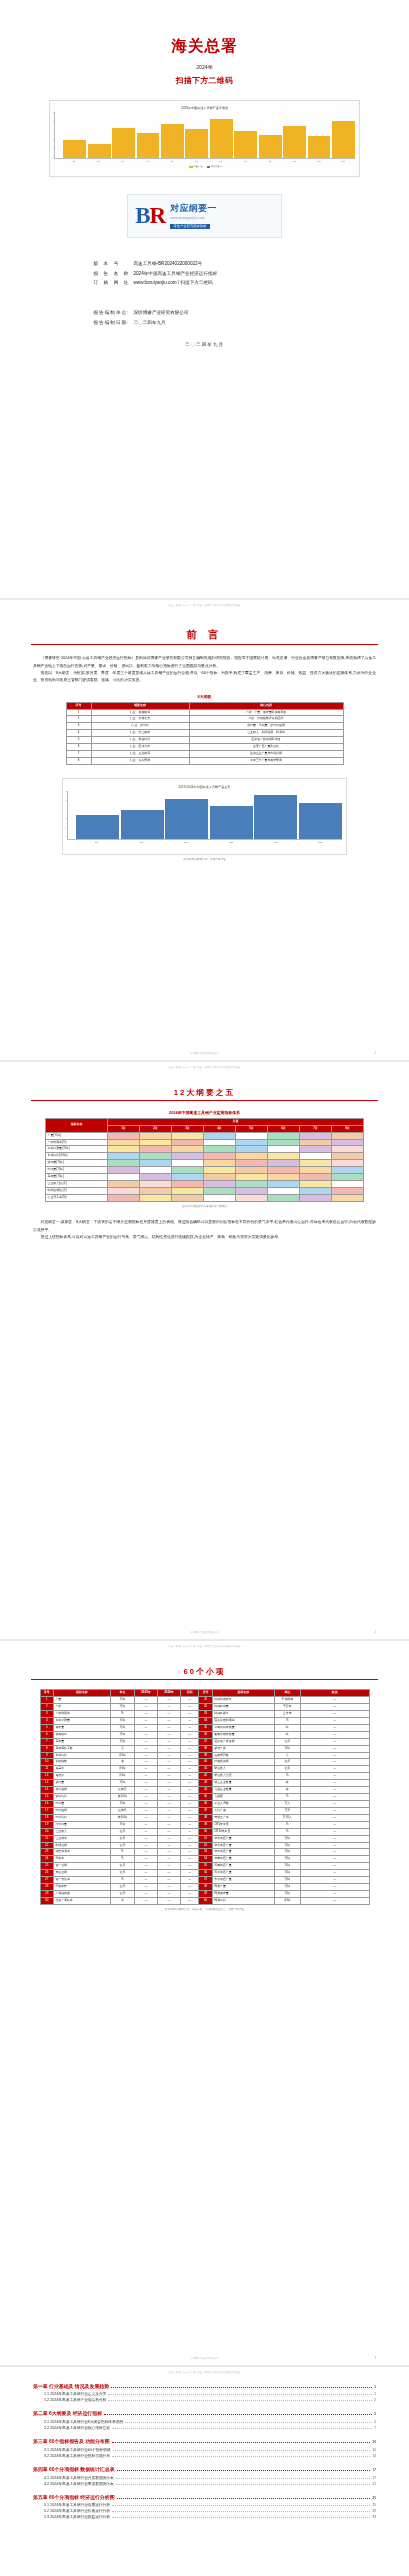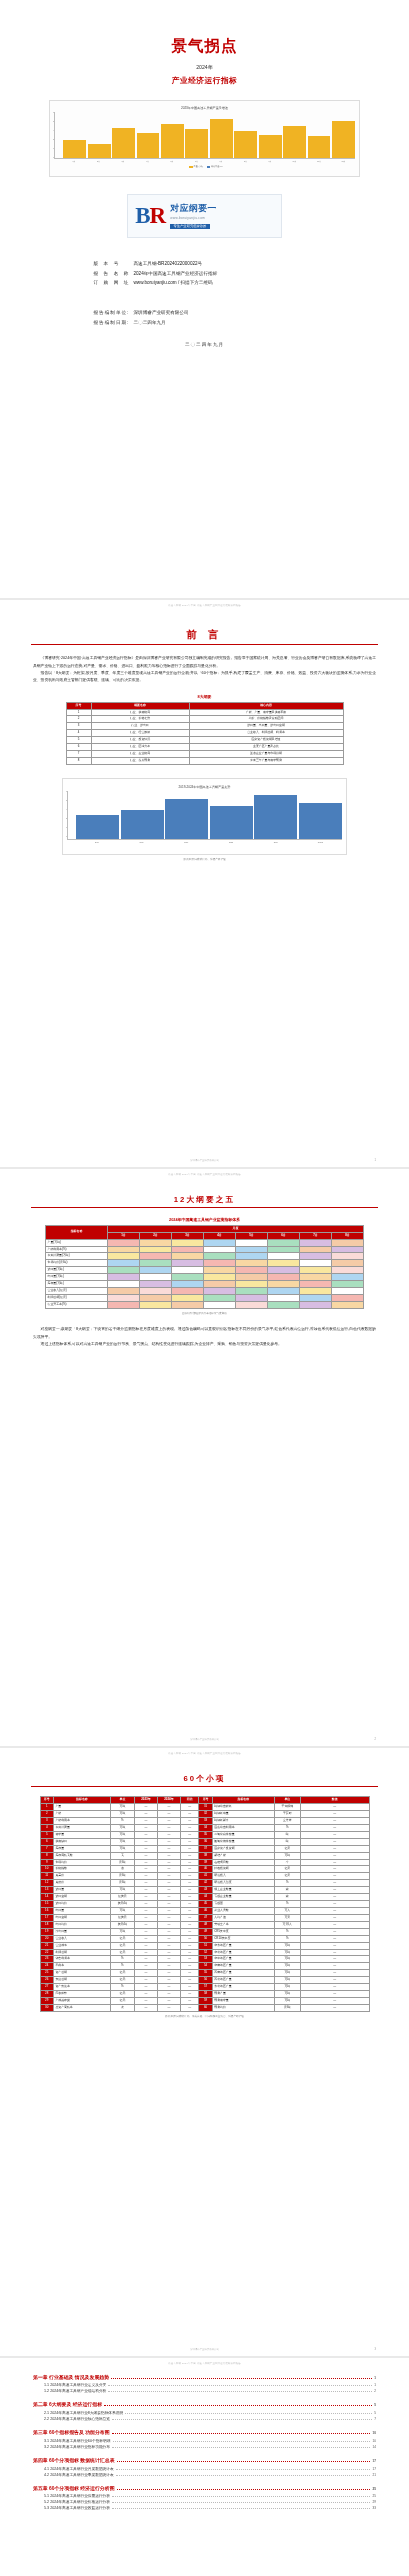--- a/index.html
+++ b/index.html
@@ -176,23 +176,23 @@
     margin: 1px 33px 1px 44px; font-size: 3.7px; color: #333;
     display: flex; align-items: baseline;
   }
   .toc-l2 .dots { flex: 1; border-bottom: 0.5px dotted #bbb; margin: 0 2.1px 1px 2.1px; }
   .pnum { font-size: 3.1px; color: #555; }
 </style>
 </head>
 <body>
 
 <div class="page p1">
-  <div class="p1-title">景气拐点</div>
+  <div class="p1-title">海关总署</div>
   <div class="p1-year">2024年</div>
-  <div class="p1-sub">产业经济运行指标</div>
+  <div class="p1-sub">扫描下方二维码</div>
 
   <div class="p1-chartbox">
     <div class="p1-chart-title">2023年中国高速工具钢产量及增速</div>
     <div class="ylabels">
       <span>70</span>
         <span>56</span>
         <span>42</span>
         <span>28</span>
         <span>14</span>
         <span>0</span>
@@ -263,21 +263,21 @@
       <div class="v">深圳博睿产业研究有限公司</div>
     </div>
     <div class="row">
       <div class="k">报告编制日期:</div>
       <div class="v">二〇二四年九月</div>
     </div>
   </div>
   <div class="p1-date">二〇二四年九月</div>
 </div>
 
-<div class="page" style="height:567px">
+<div class="page" style="height:460px">
   <div class="page-head">高速工具钢·2024年中国·高速工具钢产业经济运行指标分析报告</div>
   <div class="sec-title">前 言</div>
   <div class="redline" style="margin-bottom:10.3px"></div>
 
   <p class="body-text">《博睿研究·2024年中国·高速工具钢产业经济运行指标》是由深圳博睿产业研究有限公司独立编制完成的研究报告。报告基于国家统计局、海关总署、行业协会及博睿产研自有数据库,系统梳理了高速工具钢产业链上下游的运行态势,对产量、需求、价格、进出口、盈利能力等核心指标进行了全面跟踪与量化分析。</p>
   <p class="body-text">报告以「8大纲要」为框架,按月度、季度、年度三个维度呈现高速工具钢产业的运行全貌;并以「60个指标」为抓手,构建了覆盖生产、消费、库存、价格、效益、投资六大板块的监测体系,力求为行业企业、投资机构与政府主管部门提供客观、连续、可比的决策依据。</p>
 
   <div class="tbl-cap">8大纲要</div>
   <table class="g" style="width:278px">
     <thead>
@@ -502,21 +502,21 @@
   </table>
   <div class="src">图例说明:颜色深浅代表指标景气度高低</div>
 
   <p class="body-text" style="margin-top:11.3px">对应纲要一,该纲要「8大纲要」下设置的若干细分监测指标在月度维度上的表现。通过颜色编码可以直观识别各指标在不同月份的景气水平,红色系代表高位运行,蓝绿色系代表低位运行,白色代表数据缺失或持平。</p>
   <p class="body-text">通过上述指标体系,可以对高速工具钢产业的运行节奏、景气拐点、结构性变化进行连续跟踪,为企业排产、采购、销售与投资决策提供量化参考。</p>
 
   <div class="page-foot">深圳博睿产业研究有限公司</div>
   <div class="page-num">2</div>
 </div>
 
-<div class="page" style="height:608px">
+<div class="page" style="height:724px">
   <div class="page-head">高速工具钢·2024年中国·高速工具钢产业经济运行指标分析报告</div>
   <div class="sec-title" style="font-size:7.7px;letter-spacing:2.1px;margin-top:18.5px">60个小项</div>
   <div class="redline" style="margin-bottom:9.3px"></div>
 
   <table class="g g60" style="width:330px">
     <thead>
       <tr>
         <th style="width:13.4px">序号</th>
         <th style="width:57px">指标名称</th>
         <th style="width:24px">单位</th>

